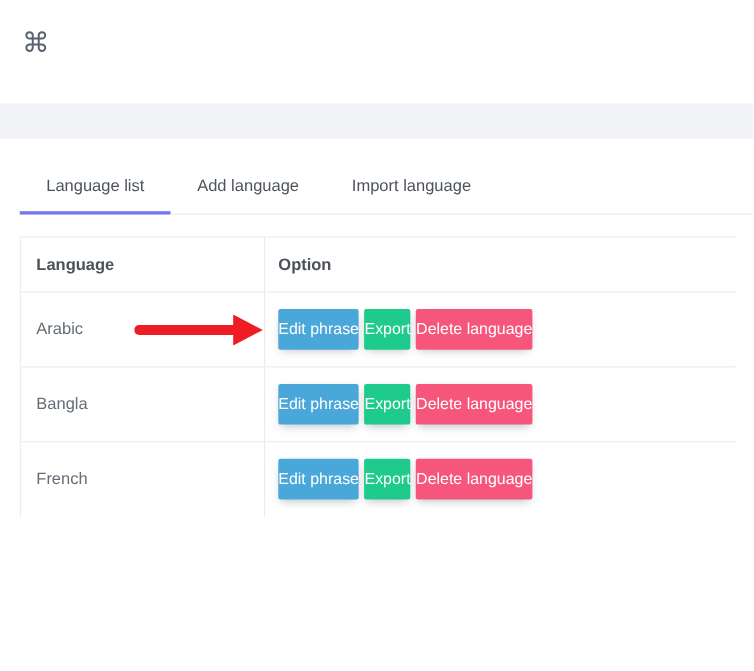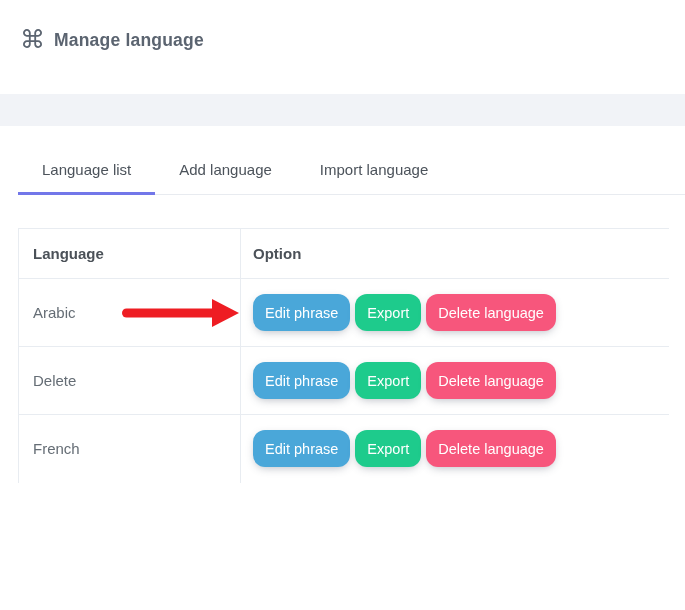--- a/index.html
+++ b/index.html
@@ -48,21 +48,21 @@
     font-size:15px;color:#4c535b;
     cursor:pointer;
     margin-bottom:-1px;
     border-bottom:3px solid transparent;
   }
   .tab.active{
     border-bottom:3px solid var(--accent-tab);
   }
   
   .table-wrap{
-    position:absolute;top:228px;left:18px;width:651px;
+    position:absolute;top:215px;left:18px;width:651px;
   }
   table{
     border-collapse:collapse;width:100%;
     border-top:1px solid var(--border);
     border-left:1px solid var(--border);
   }
   th,td{
     text-align:left;vertical-align:middle;
     border-bottom:1px solid var(--border);
   }
@@ -73,41 +73,40 @@
   th{
     height:50px;font-size:15px;font-weight:700;color:#4b5158;
   }
   th:last-child, td:last-child{padding-left:12px;}
   td{height:68px;font-size:15px;color:#656d75;}
   tbody tr:last-child td{border-bottom:none;margin-left:12px;}
   .lang-cell{position:relative;}
   
   .btn{
     display:inline-block;border:none;cursor:pointer;
-    height:37px;padding:0 12px;margin-right:5px;
-    border-radius:12px;color:#ffffff;font-size:14.5px;
+    height:37px;padding:0 0;margin-right:5px;
+    border-radius:2px;color:#ffffff;font-size:14.5px;
     font-family:"Liberation Sans", sans-serif;
     box-shadow:0 3px 8px -2px rgba(60,70,90,.35);
     vertical-align:middle;
   }
   .btn-edit{background:var(--btn-edit);}
   .btn-export{background:var(--btn-export);}
   .btn-delete{background:var(--btn-delete);}
   
   .arrow-wrap{
     position:absolute;right:1px;top:50%;transform:translateY(-50%);
     width:117px;height:28px;line-height:0;
   }
 </style>
 </head>
 <body>
 
 <div class="page-header">
   <span class="cmd-icon">⌘</span>
-  <span class="page-title">Manage language</span>
 </div>
 
 <div class="topbar-band"></div>
 
 <div class="tabs">
     <div class="tab active">Language list</div>
     <div class="tab">Add language</div>
     <div class="tab">Import language</div>
   </div>
 
@@ -125,21 +124,21 @@
   <span class="arrow-wrap">
     <svg width="117" height="28" viewBox="0 0 117 28" xmlns="http://www.w3.org/2000/svg">
       <rect x="0" y="9.5" width="95" height="9" rx="4.5" fill="#ee1d23"></rect>
       <polygon points="90,0 117,14 90,28" fill="#ee1d23"></polygon>
     </svg>
   </span>
 </td>
           <td><button class="btn btn-edit">Edit phrase</button><button class="btn btn-export">Export</button><button class="btn btn-delete">Delete language</button></td>
         </tr>
         <tr>
-          <td class="lang-cell">Delete</td>
+          <td class="lang-cell">Bangla</td>
           <td><button class="btn btn-edit">Edit phrase</button><button class="btn btn-export">Export</button><button class="btn btn-delete">Delete language</button></td>
         </tr>
         <tr>
           <td class="lang-cell">French</td>
           <td><button class="btn btn-edit">Edit phrase</button><button class="btn btn-export">Export</button><button class="btn btn-delete">Delete language</button></td>
         </tr>
       </tbody>
   </table>
 </div>
 

